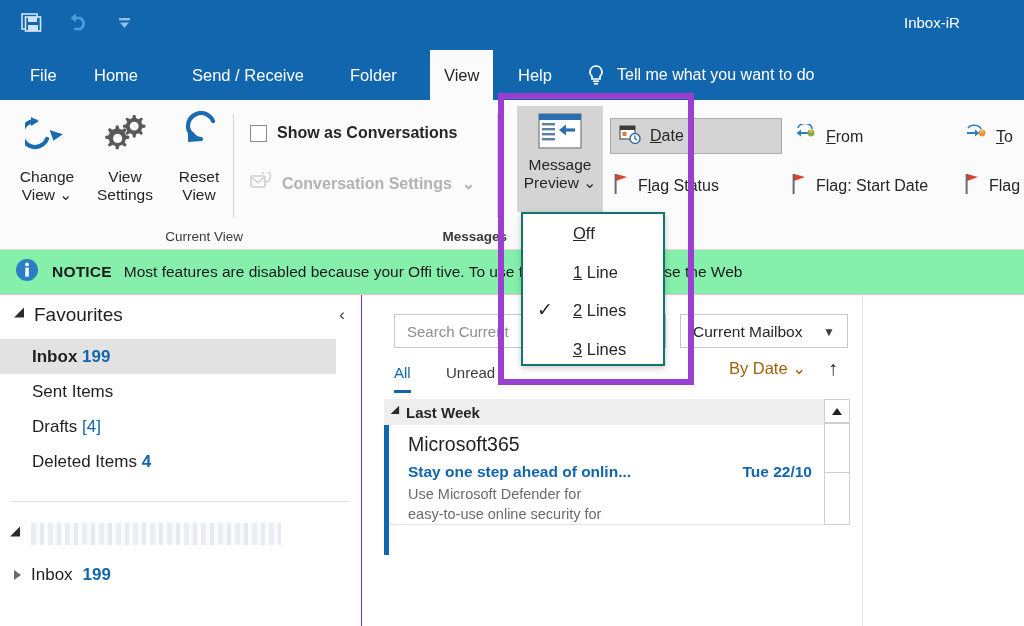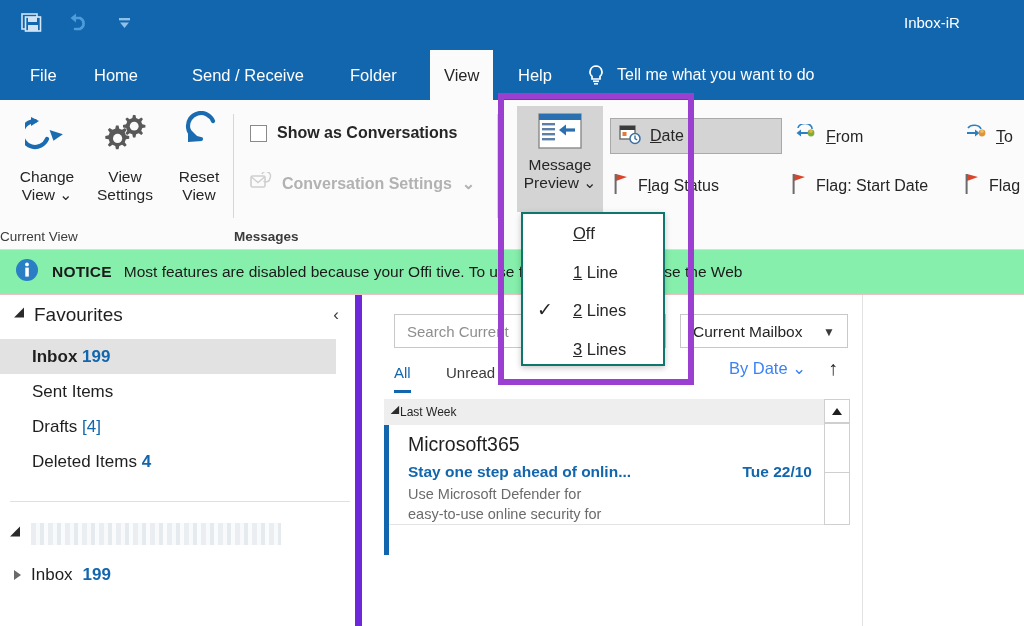--- a/index.html
+++ b/index.html
@@ -41,22 +41,22 @@
   }
   .bulb { width:20px; height:22px; display:block; }
 
   
   .ribbon {
     position:absolute; left:0; top:100px; width:1024px; height:150px;
     background:#fbfbfb; border-bottom:1px solid #e6d6d6;
   }
   .grp { position:absolute; top:0; height:150px; }
   .grp-label {
-    position:absolute; bottom:6px; width:100%; text-align:left;
-    font-size:13.5px; color:#3b3b3b; white-space:nowrap;
+    position:absolute; bottom:6px; width:100%; text-align:right;
+    font-size:13.5px; color:#3b3b3b; white-space:nowrap;margin-left:11px;
   }
   .grp-sep {
     position:absolute; top:14px; width:1px; height:104px; background:#d6d6d6;
   }
 
   .bigbtn {
     position:absolute; top:8px; width:86px; text-align:center; cursor:pointer;
   }
   .bigbtn .ic { height:46px; display:flex; align-items:center; justify-content:center; }
   .bigbtn .lb {
@@ -119,21 +119,21 @@
     background:#86efac; display:flex; align-items:center; gap:12px;
     padding-left:14px; border-bottom:1px solid #e8c2c4;
   }
   .info-ic { width:26px; height:26px; flex:0 0 auto; }
   .notice .nb { font-size:15.5px; color:#1a1a1a; font-weight:bold; letter-spacing:.2px; }
   .notice .nt { font-size:15.5px; color:#1a1a1a; white-space:nowrap; overflow:hidden; }
 
   
   .sidebar {
     position:absolute; left:0; top:295px; width:362px; height:331px;
-    background:#ffffff; border-right:7px solid #6d28d9;
+    background:#ffffff; border-right:1px solid #6d28d9;
   }
   .fav-hdr {
     position:absolute; left:18px; top:9px; display:flex; align-items:center; gap:9px;
     cursor:pointer;
   }
   .tri-d { width:0;height:0;border-left:7px solid #2b2b2b;border-top:7px solid transparent;border-bottom:7px solid transparent;transform:rotate(45deg);}
   .tri-r { width:0;height:0;border-left:7px solid #6a6a6a;border-top:5px solid transparent;border-bottom:5px solid transparent;}
   .fav-hdr .t { font-size:19px; color:#1f1f1f; }
   .collapse-ic {
     position:absolute; right:16px; top:10px; font-size:17px; color:#3b3b3b; cursor:pointer;
@@ -174,29 +174,29 @@
   }
   .mbxsel .cv { position:absolute; right:12px; top:0; font-size:12px; color:#3b3b3b;}
   .filtertabs { position:absolute; left:0; top:62px; width:500px; height:36px; }
   .ftab {
     position:absolute; top:0; height:36px; line-height:32px; font-size:15px; cursor:pointer;
     white-space:nowrap;
   }
   .ftab.act { color:#1266ae; border-bottom:3px solid #1266ae; }
   .ftab.idle { color:#3b3b3b; }
   .sortby {
-    position:absolute; right:56px; top:2px; font-size:16.5px; color:#3b82f6; cursor:pointer;
+    position:absolute; right:56px; top:2px; font-size:16.5px; color:#a16207; cursor:pointer;
     white-space:nowrap;
   }
   .sortarrow { position:absolute; right:24px; top:0px; font-size:20px; color:#262626; cursor:pointer; }
 
   .listhdr {
     position:absolute; left:22px; top:104px; width:448px; height:26px;
-    background:#eeeeee; display:flex; align-items:center; gap:0; padding-left:10px;
-    font-size:12px; font-weight:normal; color:#262626; cursor:pointer;
+    background:#eeeeee; display:flex; align-items:center; gap:6px; padding-left:10px;
+    font-size:15px; font-weight:bold; color:#262626; cursor:pointer;
   }
   .tri-sm { width:0;height:0;border-left:6px solid #2b2b2b;border-top:6px solid transparent;border-bottom:6px solid transparent;transform:rotate(45deg);}
   .mailitem {
     position:absolute; left:22px; top:130px; width:448px; height:100px;
     background:#ffffff; border-bottom:1px solid #e4e4e4; cursor:pointer;
   }
   .unreadbar { position:absolute; left:0; top:0; width:5px; height:100px; background:#1266ae; }
   .mi-sender { position:absolute; left:24px; top:8px; font-size:19.5px; color:#1f1f1f; }
   .mi-subj {
     position:absolute; left:24px; top:38px; font-size:15.5px; color:#1266ae;

